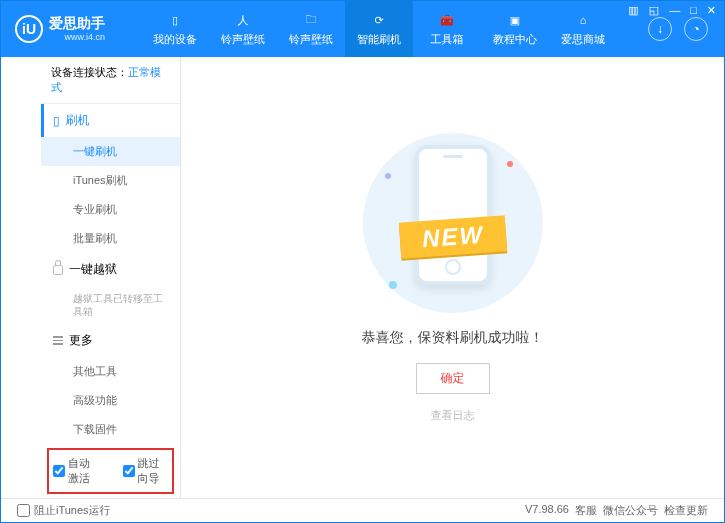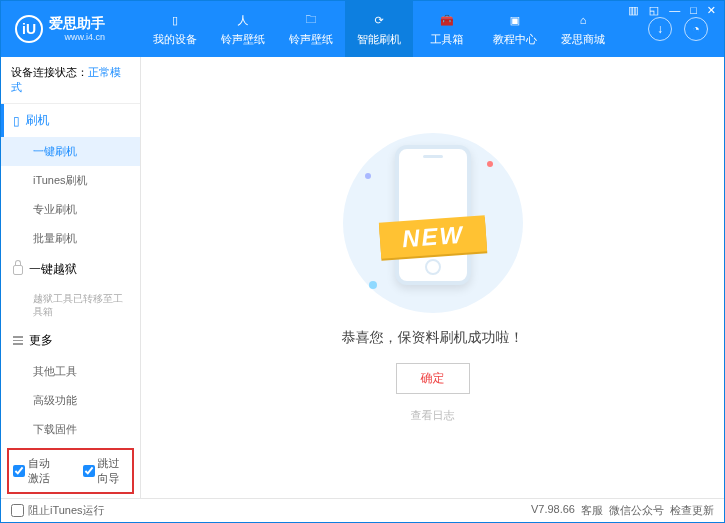--- a/index.html
+++ b/index.html
@@ -11,21 +11,21 @@
 .app-name { font-size: 14px; font-weight: bold; line-height: 1.1; }
 .app-url { font-size: 9px; opacity: 0.85; }
 .nav { display: flex; flex: 1; height: 100%; }
 .nav-item { width: 68px; display: flex; flex-direction: column; align-items: center; justify-content: center; gap: 3px; cursor: pointer; font-size: 11px; }
 .nav-item.active { background: #0d7fe0; }
 .nav-icon { width: 18px; height: 18px; display: flex; align-items: center; justify-content: center; }
 .win-controls { position: absolute; top: 3px; right: 6px; display: flex; gap: 6px; font-size: 11px; }
 .win-btn { cursor: pointer; padding: 0 2px; }
 .right-icons { display: flex; align-items: center; gap: 12px; padding-right: 16px; }
 .circle-btn { width: 24px; height: 24px; border: 1.5px solid rgba(255,255,255,0.7); border-radius: 50%; display: flex; align-items: center; justify-content: center; cursor: pointer; }
-.body { display: flex; height: calc(100% - 56px - 24px); }
+.body { display: flex; height: calc(100% - 56px - 24px); padding-left: 40px; }
 .sidebar { width: 140px; border-right: 1px solid #e5e5e5; display: flex; flex-direction: column; overflow: hidden; }
 .conn-status { padding: 8px 10px; font-size: 11px; border-bottom: 1px solid #eee; }
 .conn-status .mode { color: #1a8cff; }
 .side-group { }
 .side-header { display: flex; align-items: center; padding: 8px 12px; color: #000000; gap: 6px; font-size: 12px; }
 .side-header.blue { color: #1a8cff; border-left: 3px solid #1a8cff; padding-left: 9px; }
 .side-item { padding: 7px 10px 7px 32px; color: #666; cursor: pointer; font-size: 11px; }
 .side-item.active { background: #e6f2ff; color: #1a8cff; }
 .side-note { padding: 6px 10px 6px 32px; color: #aaa; font-size: 10px; line-height: 1.3; }
 .highlight-box { border: 2px solid #d33; margin: 4px 6px; padding: 6px 4px; display: flex; gap: 24px; }
@@ -39,21 +39,21 @@
 .phone::after { content: ""; position: absolute; bottom: 6px; left: 50%; transform: translateX(-50%); width: 12px; height: 12px; border: 2px solid #dbe9f5; border-radius: 50%; }
 .banner { position: absolute; left: 50%; top: 58%; transform: translate(-50%, -50%) rotate(-4deg); background: #ffc233; color: #fff; font-weight: 900; font-size: 24px; letter-spacing: 2px; padding: 4px 22px; box-shadow: 0 2px 0 #e0a620; font-style: italic; }
 .dots { position: absolute; width: 100%; height: 100%; }
 .dot { position: absolute; width: 6px; height: 6px; border-radius: 50%; }
 .d1 { background: #ff7e7e; top: 28px; right: 30px; }
 .d2 { background: #8fd9ff; bottom: 24px; left: 26px; width: 8px; height: 8px; }
 .d3 { background: #a9b8ff; top: 40px; left: 22px; }
 .success-text { font-size: 14px; color: #444; margin-bottom: 16px; }
 .btn-confirm { border: 1px solid #ccc; background: #fff; padding: 6px 24px; font-size: 12px; color: #ef4444; cursor: pointer; margin-bottom: 14px; }
 .log-link { font-size: 11px; color: #bbb; cursor: pointer; }
-.footer { height: 24px; border-top: 1px solid #e5e5e5; display: flex; align-items: center; padding: 0 10px; font-size: 11px; color: #666; }
+.footer { height: 24px; border-top: 1px solid #e5e5e5; display: flex; align-items: center; padding: 0 16px; font-size: 11px; color: #666; }
 .footer .left { display: flex; align-items: center; gap: 4px; }
 .footer .right { margin-left: auto; display: flex; gap: 6px; }
 .footer .right span { cursor: pointer; }
 .lock-icon { width: 10px; height: 10px; border: 1.5px solid #bbb; border-radius: 2px; position: relative; display: inline-block; vertical-align: middle; }
 .lock-icon::before { content: ""; position: absolute; top: -6px; left: 1px; width: 4px; height: 5px; border: 1.5px solid #bbb; border-bottom: none; border-radius: 3px 3px 0 0; }
 .hamburger { display: inline-flex; flex-direction: column; gap: 2px; }
 .hamburger span { width: 10px; height: 1.5px; background: #999; display: block; }
 </style>
 </head>
 <body>

